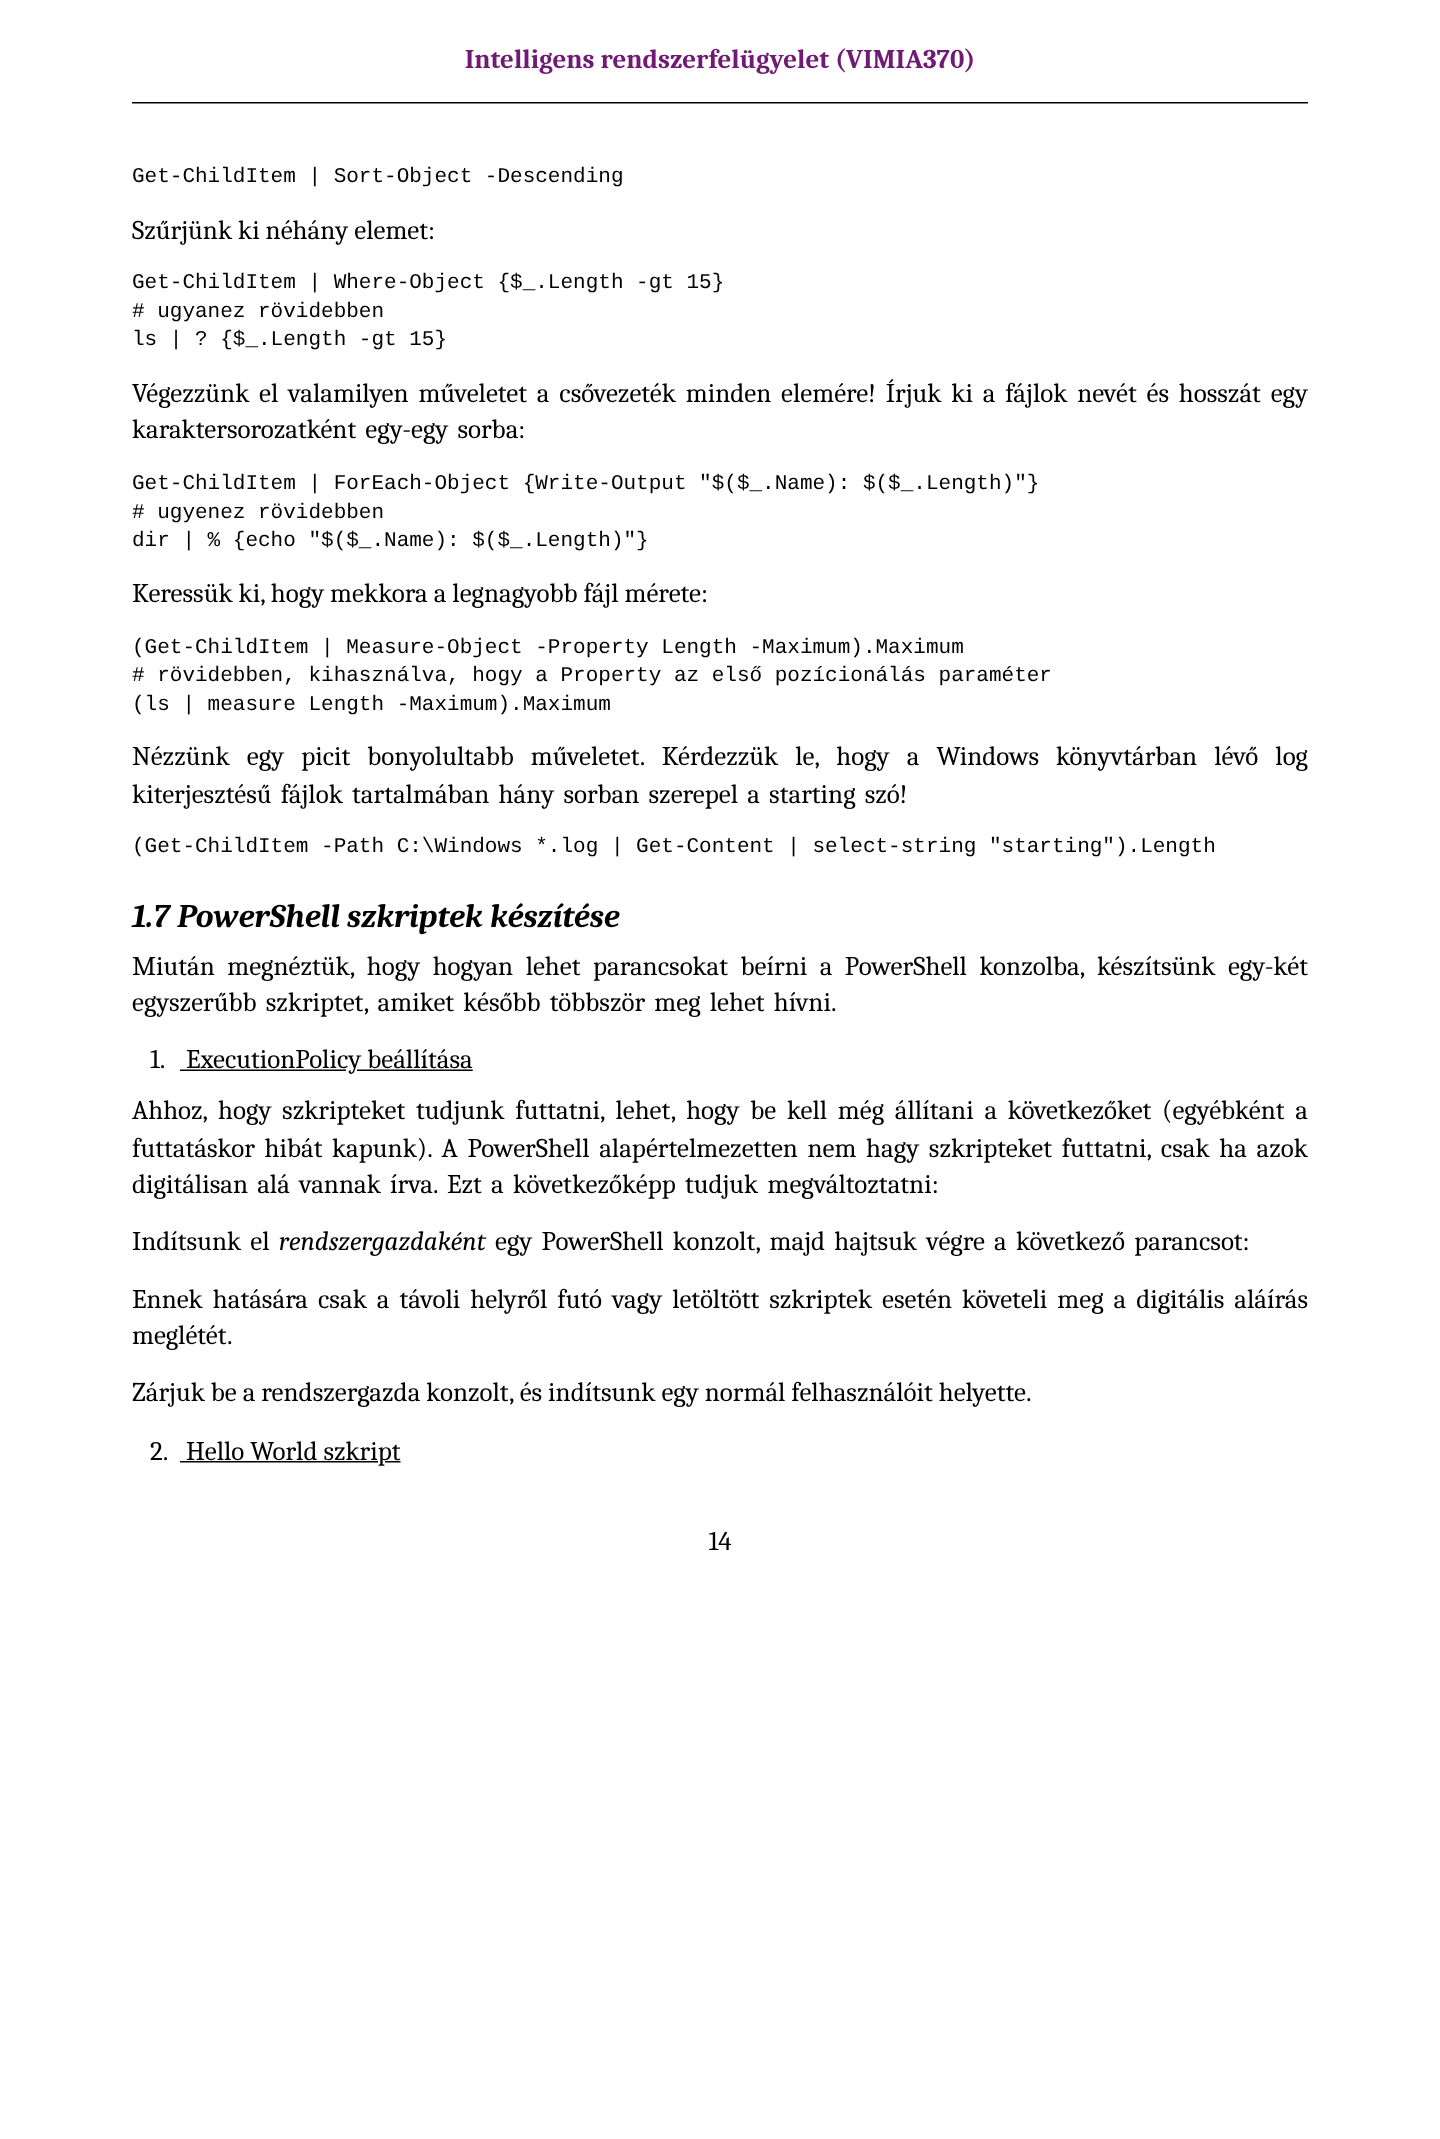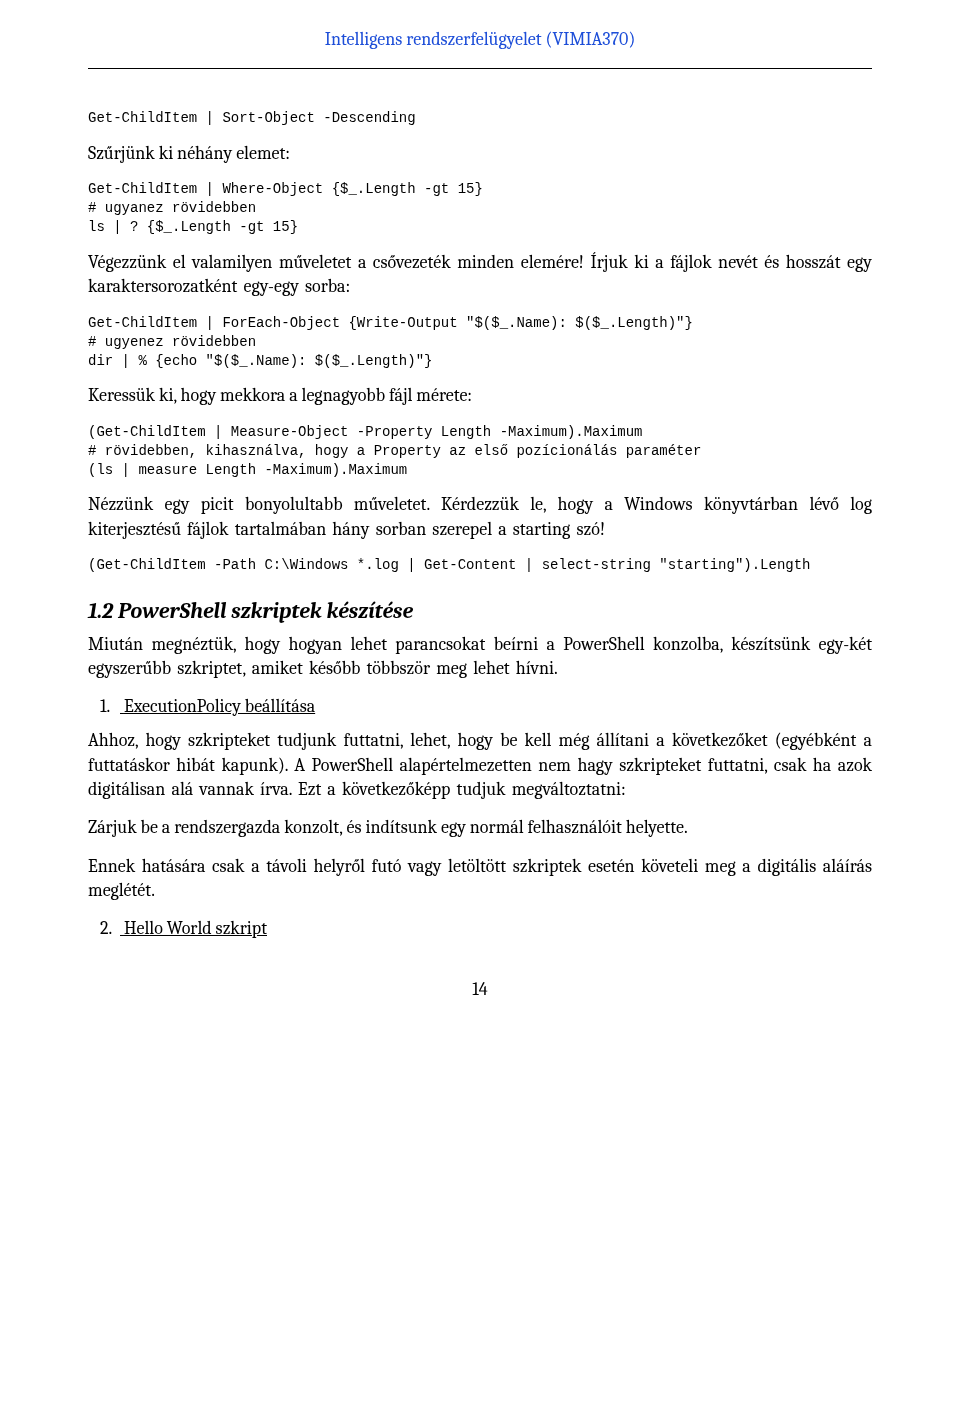--- a/index.html
+++ b/index.html
@@ -10,21 +10,22 @@
     background: #fff;
     width: 960px;
     margin: 0 auto;
     padding: 28px 88px 40px 88px;
     line-height: 1.35;
   }
   .header {
     text-align: center;
     font-size: 18px;
     padding-bottom: 10px;
-    color: #1d4ed8;
+    color: #701a75;
+    font-weight: bold;
   }
   hr.rule {
     border: none;
     border-top: 1.5px solid #000;
     margin-top: 6px;
     margin-bottom: 40px;
   }
   .code {
     font-family: Consolas, 'Courier New', monospace;
     font-size: 14px;
@@ -93,35 +94,38 @@
 
 <div class="code">(Get-ChildItem | Measure-Object -Property Length -Maximum).Maximum
 # rövidebben, kihasználva, hogy a Property az első pozícionálás paraméter
 (ls | measure Length -Maximum).Maximum</div>
 
 <div class="prose-wide">Nézzünk egy picit bonyolultabb műveletet. Kérdezzük le, hogy a Windows könyvtárban lévő log kiterjesztésű fájlok tartalmában hány sorban szerepel a starting szó!</div>
 
 <div class="code">(Get-ChildItem -Path C:\Windows *.log | Get-Content | select-string "starting").Length</div>
 
 <h2 class="section">
-  <span>1.2</span>
+  <span>1.7</span>
   <span>PowerShell szkriptek készítése</span>
 </h2>
 
 <div class="prose-wide" style="margin-top:4px;">Miután megnéztük, hogy hogyan lehet parancsokat beírni a PowerShell konzolba, készítsünk egy-két egyszerűbb szkriptet, amiket később többször meg lehet hívni.</div>
 
 <div class="ol-item">
   <span class="num">1.</span>
   <span>ExecutionPolicy beállítása</span>
 </div>
 
 <div class="indent">
   <div class="prose-wide">Ahhoz, hogy szkripteket tudjunk futtatni, lehet, hogy be kell még állítani a következőket (egyébként a futtatáskor hibát kapunk). A PowerShell alapértelmezetten nem hagy szkripteket futtatni, csak ha azok digitálisan alá vannak írva. Ezt a következőképp tudjuk megváltoztatni:</div>
+  <div class="prose-wide">
+    <span>Indítsunk el </span><em>rendszergazdaként</em><span> egy PowerShell konzolt, majd hajtsuk végre a következő parancsot:</span>
+  </div>
+  <div class="prose">Ennek hatására csak a távoli helyről futó vagy letöltött szkriptek esetén követeli meg a digitális aláírás meglétét.</div>
   <div class="prose">Zárjuk be a rendszergazda konzolt, és indítsunk egy normál felhasználóit helyette.</div>
-  <div class="prose">Ennek hatására csak a távoli helyről futó vagy letöltött szkriptek esetén követeli meg a digitális aláírás meglétét.</div>
 </div>
 
 <div class="ol-item">
   <span class="num">2.</span>
   <span>Hello World szkript</span>
 </div>
 
 <div class="pagenum">14</div>
 
 </body></html>

